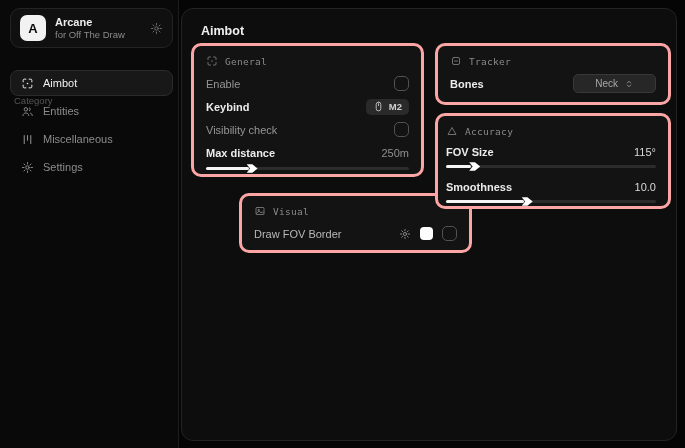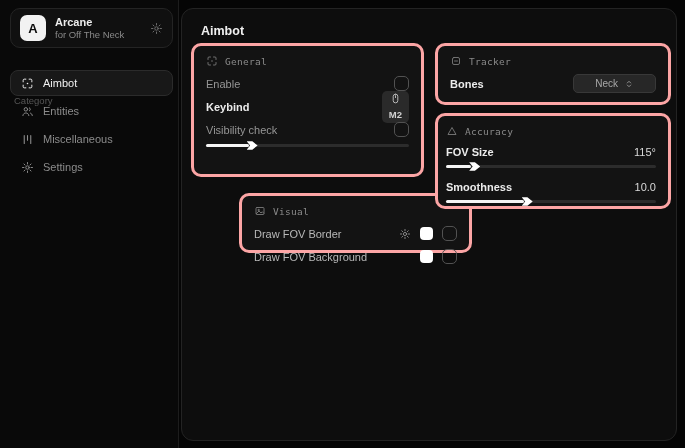--- a/index.html
+++ b/index.html
@@ -52,21 +52,21 @@
   .label-bright { color:#ececec; font-weight:700; }
   .value-dim    { font-size:11px; color:#8f8f8f; }
   .value-bright { font-size:11px; color:#d9d9d9; }
 
   .checkbox { width:15px; height:15px; border:1.5px solid #525252; border-radius:5px; cursor:pointer; flex:0 0 auto; }
   .swatch   { width:13px; height:13px; border-radius:4px; cursor:pointer; flex:0 0 auto; }
   .ctrl-group { display:flex; align-items:center; gap:9px; }
   .row-gear { display:flex; color:#8f8f8f; cursor:pointer; }
 
   .keybind-badge { display:flex; align-items:center; gap:5px; background:#2a2a2a;
-                   border-radius:5px; padding:2.5px 7px; font-size:9.5px; font-weight:600; color:#d0d0d0; cursor:pointer;flex-direction:column; }
+                   border-radius:5px; padding:2.5px 7px; font-size:9.5px; font-weight:600; color:#d0d0d0; cursor:pointer; }
   .keybind-badge .micon { display:flex; color:#c5c5c5; }
 
   .select-btn { display:flex; align-items:center; gap:6px; background:#272727; border:1px solid #383838;
                 border-radius:5px; padding:3px 21px; font-size:10px; color:#a8a8a8; cursor:pointer; }
   .select-btn .sicon { display:flex; color:#9a9a9a; }
 
   .slider { position:relative; height:3px; background:#2c2c2c; border-radius:2px; margin-top:3px; cursor:pointer; }
   .slider-fill { position:absolute; left:0; top:0; height:3px; background:#f5f5f5; border-radius:2px; }
   .slider-thumb { position:absolute; right:-9px; top:-4px; width:11px; height:11px; background:#ffffff;
                   clip-path:polygon(0 12%, 52% 12%, 100% 50%, 52% 88%, 0 88%, 32% 50%); }
@@ -75,21 +75,21 @@
 </style>
 </head>
 <body>
 
 <aside class="sidebar">
 
   <div class="brand-card">
     <div class="logo">A</div>
     <div>
       <div class="brand-name">Arcane</div>
-      <div class="brand-sub">for Off The Neck</div>
+      <div class="brand-sub">for Off The Draw</div>
     </div>
     <span class="brand-gear">
       <svg width="13" height="13" viewBox="0 0 24 24" fill="none" stroke="currentColor" stroke-width="1.8" stroke-linecap="round">
         <circle cx="12" cy="12" r="3.2"></circle>
         <path d="M12 2.8v2.7M12 18.5v2.7M2.8 12h2.7M18.5 12h2.7M5.5 5.5l1.9 1.9M16.6 16.6l1.9 1.9M18.5 5.5l-1.9 1.9M7.4 16.6l-1.9 1.9"></path>
       </svg>
     </span>
   </div>
 
   <div class="category-label">Category</div>
@@ -164,20 +164,24 @@
         </span>
         <span>M2</span>
       </span>
     </div>
 
     <div class="row">
       <span class="label-dim">Visibility check</span>
       <span class="checkbox"></span>
     </div>
 
+    <div class="row">
+      <span class="label-bright">Max distance</span>
+      <span class="value-dim">250m</span>
+    </div>
     <div class="slider">
       <div class="slider-fill" style="width: 21%;">
         <div class="slider-thumb"></div>
       </div>
     </div>
   </section>
 
   <section class="card card-visual">
     <div class="card-header">
       <span class="hicon">
@@ -197,27 +201,20 @@
           <svg width="12" height="12" viewBox="0 0 24 24" fill="none" stroke="currentColor" stroke-width="1.8" stroke-linecap="round">
             <circle cx="12" cy="12" r="3.2"></circle>
             <path d="M12 2.8v2.7M12 18.5v2.7M2.8 12h2.7M18.5 12h2.7M5.5 5.5l1.9 1.9M16.6 16.6l1.9 1.9M18.5 5.5l-1.9 1.9M7.4 16.6l-1.9 1.9"></path>
           </svg>
         </span>
         <span class="swatch" style="background: rgb(255, 255, 255);"></span>
         <span class="checkbox"></span>
       </span>
     </div>
 
-    <div class="row">
-      <span class="label-mid">Draw FOV Background</span>
-      <span class="ctrl-group">
-        <span class="swatch" style="background: rgb(255, 255, 255);"></span>
-        <span class="checkbox"></span>
-      </span>
-    </div>
   </section>
 
   <section class="card card-tracker">
     <div class="card-header">
       <span class="hicon">
         <svg width="12" height="12" viewBox="0 0 24 24" fill="none" stroke="currentColor" stroke-width="1.8" stroke-linecap="round">
           <rect x="5" y="5" width="14" height="14" rx="3"></rect>
           <path d="M9 12h6"></path>
         </svg>
       </span>

